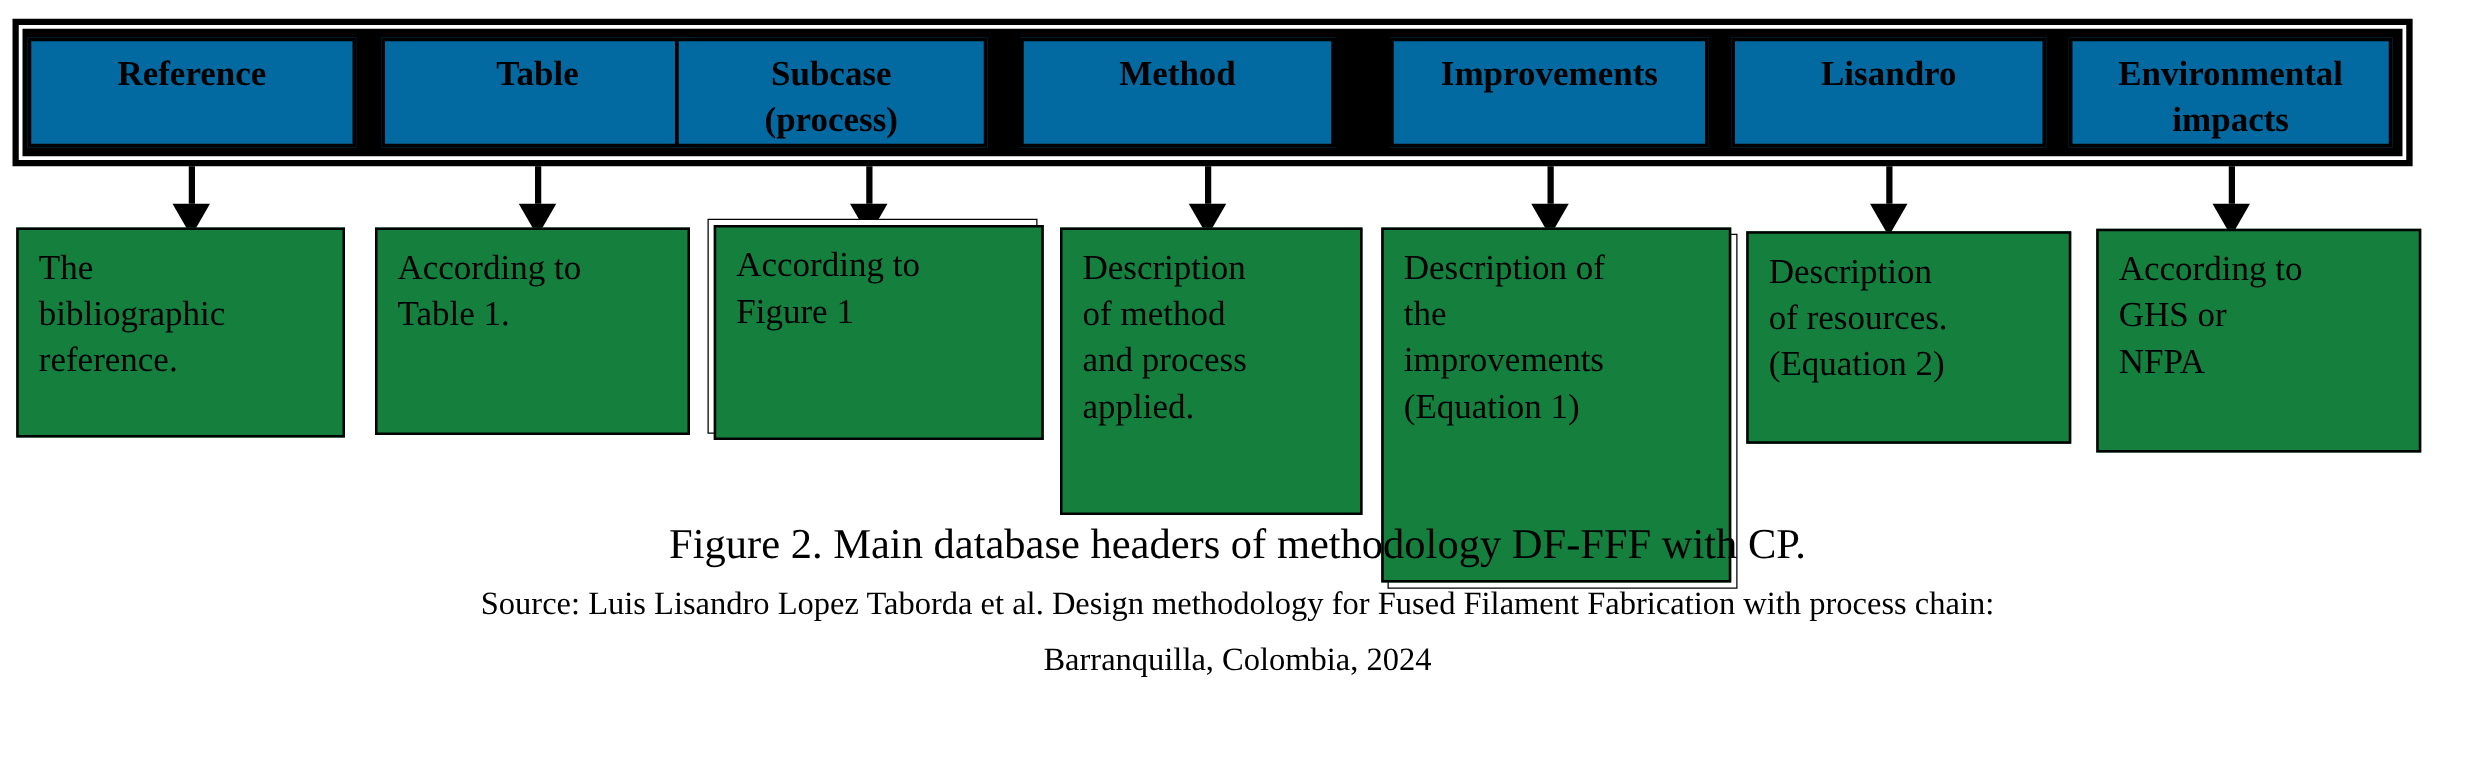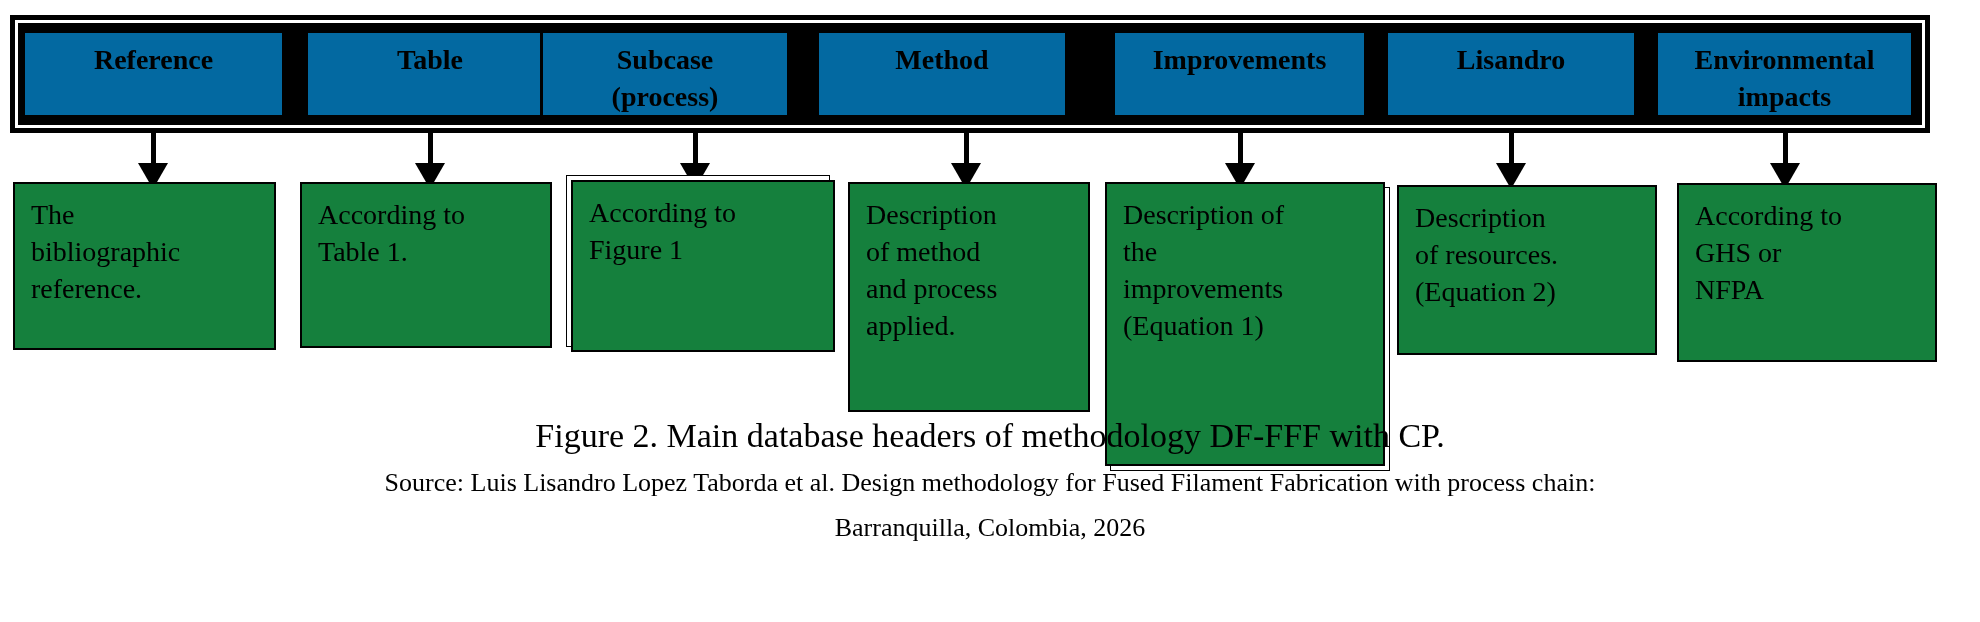--- a/index.html
+++ b/index.html
@@ -123,14 +123,14 @@
 <div class="dbox d5">Description
 of resources.
 (Equation 2)</div>
 <div class="dbox d6">According to
 GHS or
 NFPA</div>
 
 <div class="caption">
   <div class="fig">Figure 2. Main database headers of methodology DF-FFF with CP.</div>
   <div class="src">Source: Luis Lisandro Lopez Taborda et al. Design methodology for Fused Filament Fabrication with process chain:</div>
-  <div class="src">Barranquilla, Colombia, 2026</div>
+  <div class="src">Barranquilla, Colombia, 2024</div>
 </div>
 
 </body></html>

